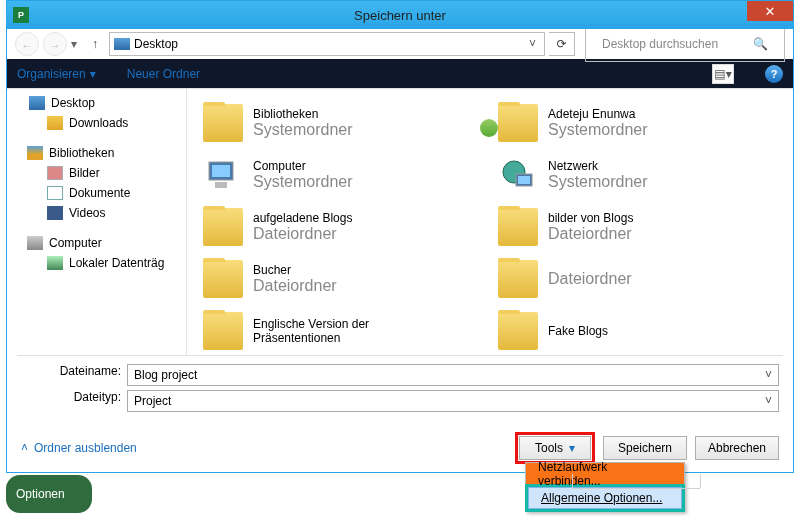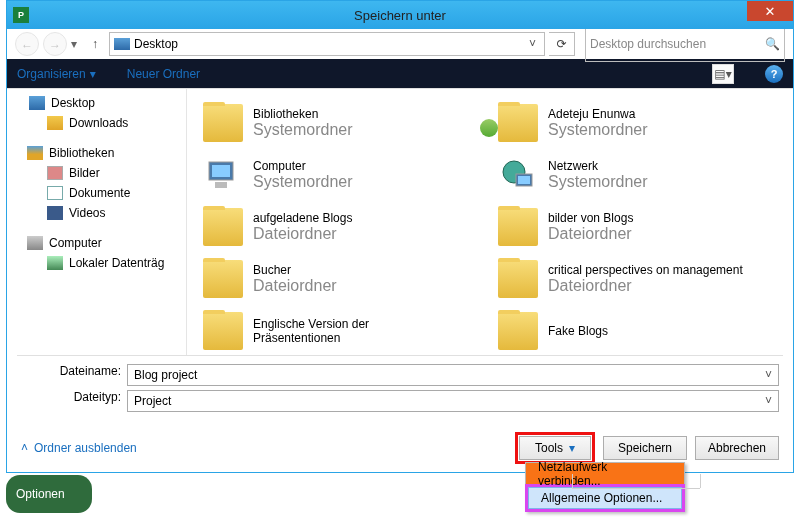--- a/index.html
+++ b/index.html
@@ -15,21 +15,21 @@
 .navrow { height: 30px; display: flex; align-items: center; padding: 2px 8px; gap: 4px; }
 .navbtn { width: 24px; height: 24px; border: 1px solid #ccc; border-radius: 50%; display: flex; align-items: center; justify-content: center; color: #888; background: #f5f5f5; }
 .navbtn.disabled { opacity: .5; }
 .updrop { width: 10px; color: #666; }
 .uparrow { width: 20px; height: 20px; display: flex; align-items: center; justify-content: center; color: #444; }
 .addrbar { flex: 1; height: 24px; border: 1px solid #bcbcbc; display: flex; align-items: center; padding: 0 4px; background: #fff; }
 .addrbar .locicon { width: 16px; height: 12px; background: linear-gradient(#5aa0d8,#2d6aa8); margin-right: 4px; }
 .addrbar .loc { flex: 1; color: #000; }
 .addrbar .drop { color: #555; padding: 0 4px; }
 .refresh { width: 26px; height: 24px; border: 1px solid #bcbcbc; border-left: none; display: flex; align-items: center; justify-content: center; color: #444; }
-.searchbox { width: 200px; height: 36px; border: 1px solid #bcbcbc; margin-left: 6px; display: flex; align-items: center; padding: 0 4px; }
+.searchbox { width: 200px; height: 36px; border: 1px solid #bcbcbc; margin-left: 6px; display: flex; align-items: center; padding: 0 16px; }
 .searchbox .ph { color: #888; flex: 1; }
 .searchbox .mag { color: #666; }
 
 .toolbar { height: 30px; border-bottom: 1px solid #e0e0e0; display: flex; align-items: center; padding: 0 10px; gap: 31px; background: #0f172a; }
 .toolbar .link { color: #1a6fbf; cursor: default; display: flex; align-items: center; gap: 4px; }
 .toolbar .spacer { flex: 1; }
 .toolbar .iconbtn { width: 22px; height: 20px; border: 1px solid #ddd; display: flex; align-items: center; justify-content: center; color: #555; background: #fafafa; }
 .helpicon { width: 18px; height: 18px; border-radius: 50%; background: linear-gradient(#5ab0f0,#1a6fbf); color: #fff; display: flex; align-items: center; justify-content: center; font-size: 11px; font-weight: bold; }
 
 .body { display: flex; height: 266px; }
@@ -71,21 +71,21 @@
 .bottom { display: flex; align-items: center; padding: 12px 14px; gap: 8px; }
 .bottom .hide { color: #1a6fbf; display: flex; align-items: center; gap: 6px; }
 .bottom .spacer { flex: 1; }
 .btn { height: 24px; min-width: 84px; border: 1px solid #adadad; background: linear-gradient(#f8f8f8,#e6e6e6); display: flex; align-items: center; justify-content: center; padding: 0 10px; color: #000; }
 .btn.drop { min-width: 72px; gap: 6px; }
 .redframe { border: 3px solid #e11; padding: 1px; }
 
 .menu { position: absolute; width: 160px; border: 1px solid #b8b8b8; background: #f97316; box-shadow: 2px 2px 3px rgba(0,0,0,.25); left: 525px; top: 462px; }
 .menu .mitem { height: 22px; display: flex; align-items: center; padding: 0 12px; color: #000; }
 .menu .mitem.hi { background: #cfe5fb; border: 1px solid #7eb4ea; }
-.menu .mwrap { border: 3px solid #d946ef; margin: -1px; }
+.menu .mwrap { border: 3px solid #14b8a6; margin: -1px; text-decoration: underline; }
 
 .ribbontab { position: absolute; left: 6px; top: 475px; width: 86px; height: 38px; background: #2f6b3c; color: #fff; display: flex; align-items: center; padding: 0 10px; border-radius: 14px; }
 
 .vline { position: absolute; width: 1px; background: #cfcfcf; left: 572px; top: 474px; height: 14px; }
 .vline2 { position: absolute; width: 1px; background: #cfcfcf; left: 700px; top: 474px; height: 14px; }
 .hline { position: absolute; height: 1px; background: #cfcfcf; top: 488px; left: 572px; width: 128px; }
 </style>
 </head>
 <body>
 
@@ -227,21 +227,20 @@
         <div class="cell">
           <div class="big folder"></div>
           <div class="txt">
               <div class="name">Bucher</div>
               <div class="sub">Dateiordner</div>
             </div>
         </div>
         <div class="cell">
           <div class="big folder"></div>
           <div class="txt">
-              <div class="name">critical perspectives on management</div>
               <div class="sub">Dateiordner</div>
             </div>
         </div>
       </div>
       <div class="row">
         <div class="cell">
           <div class="big folder"></div>
           <div class="txt">
               <div class="name"><span>Englische Version der</span><br><span>Präsententionen</span></div>
             </div>

